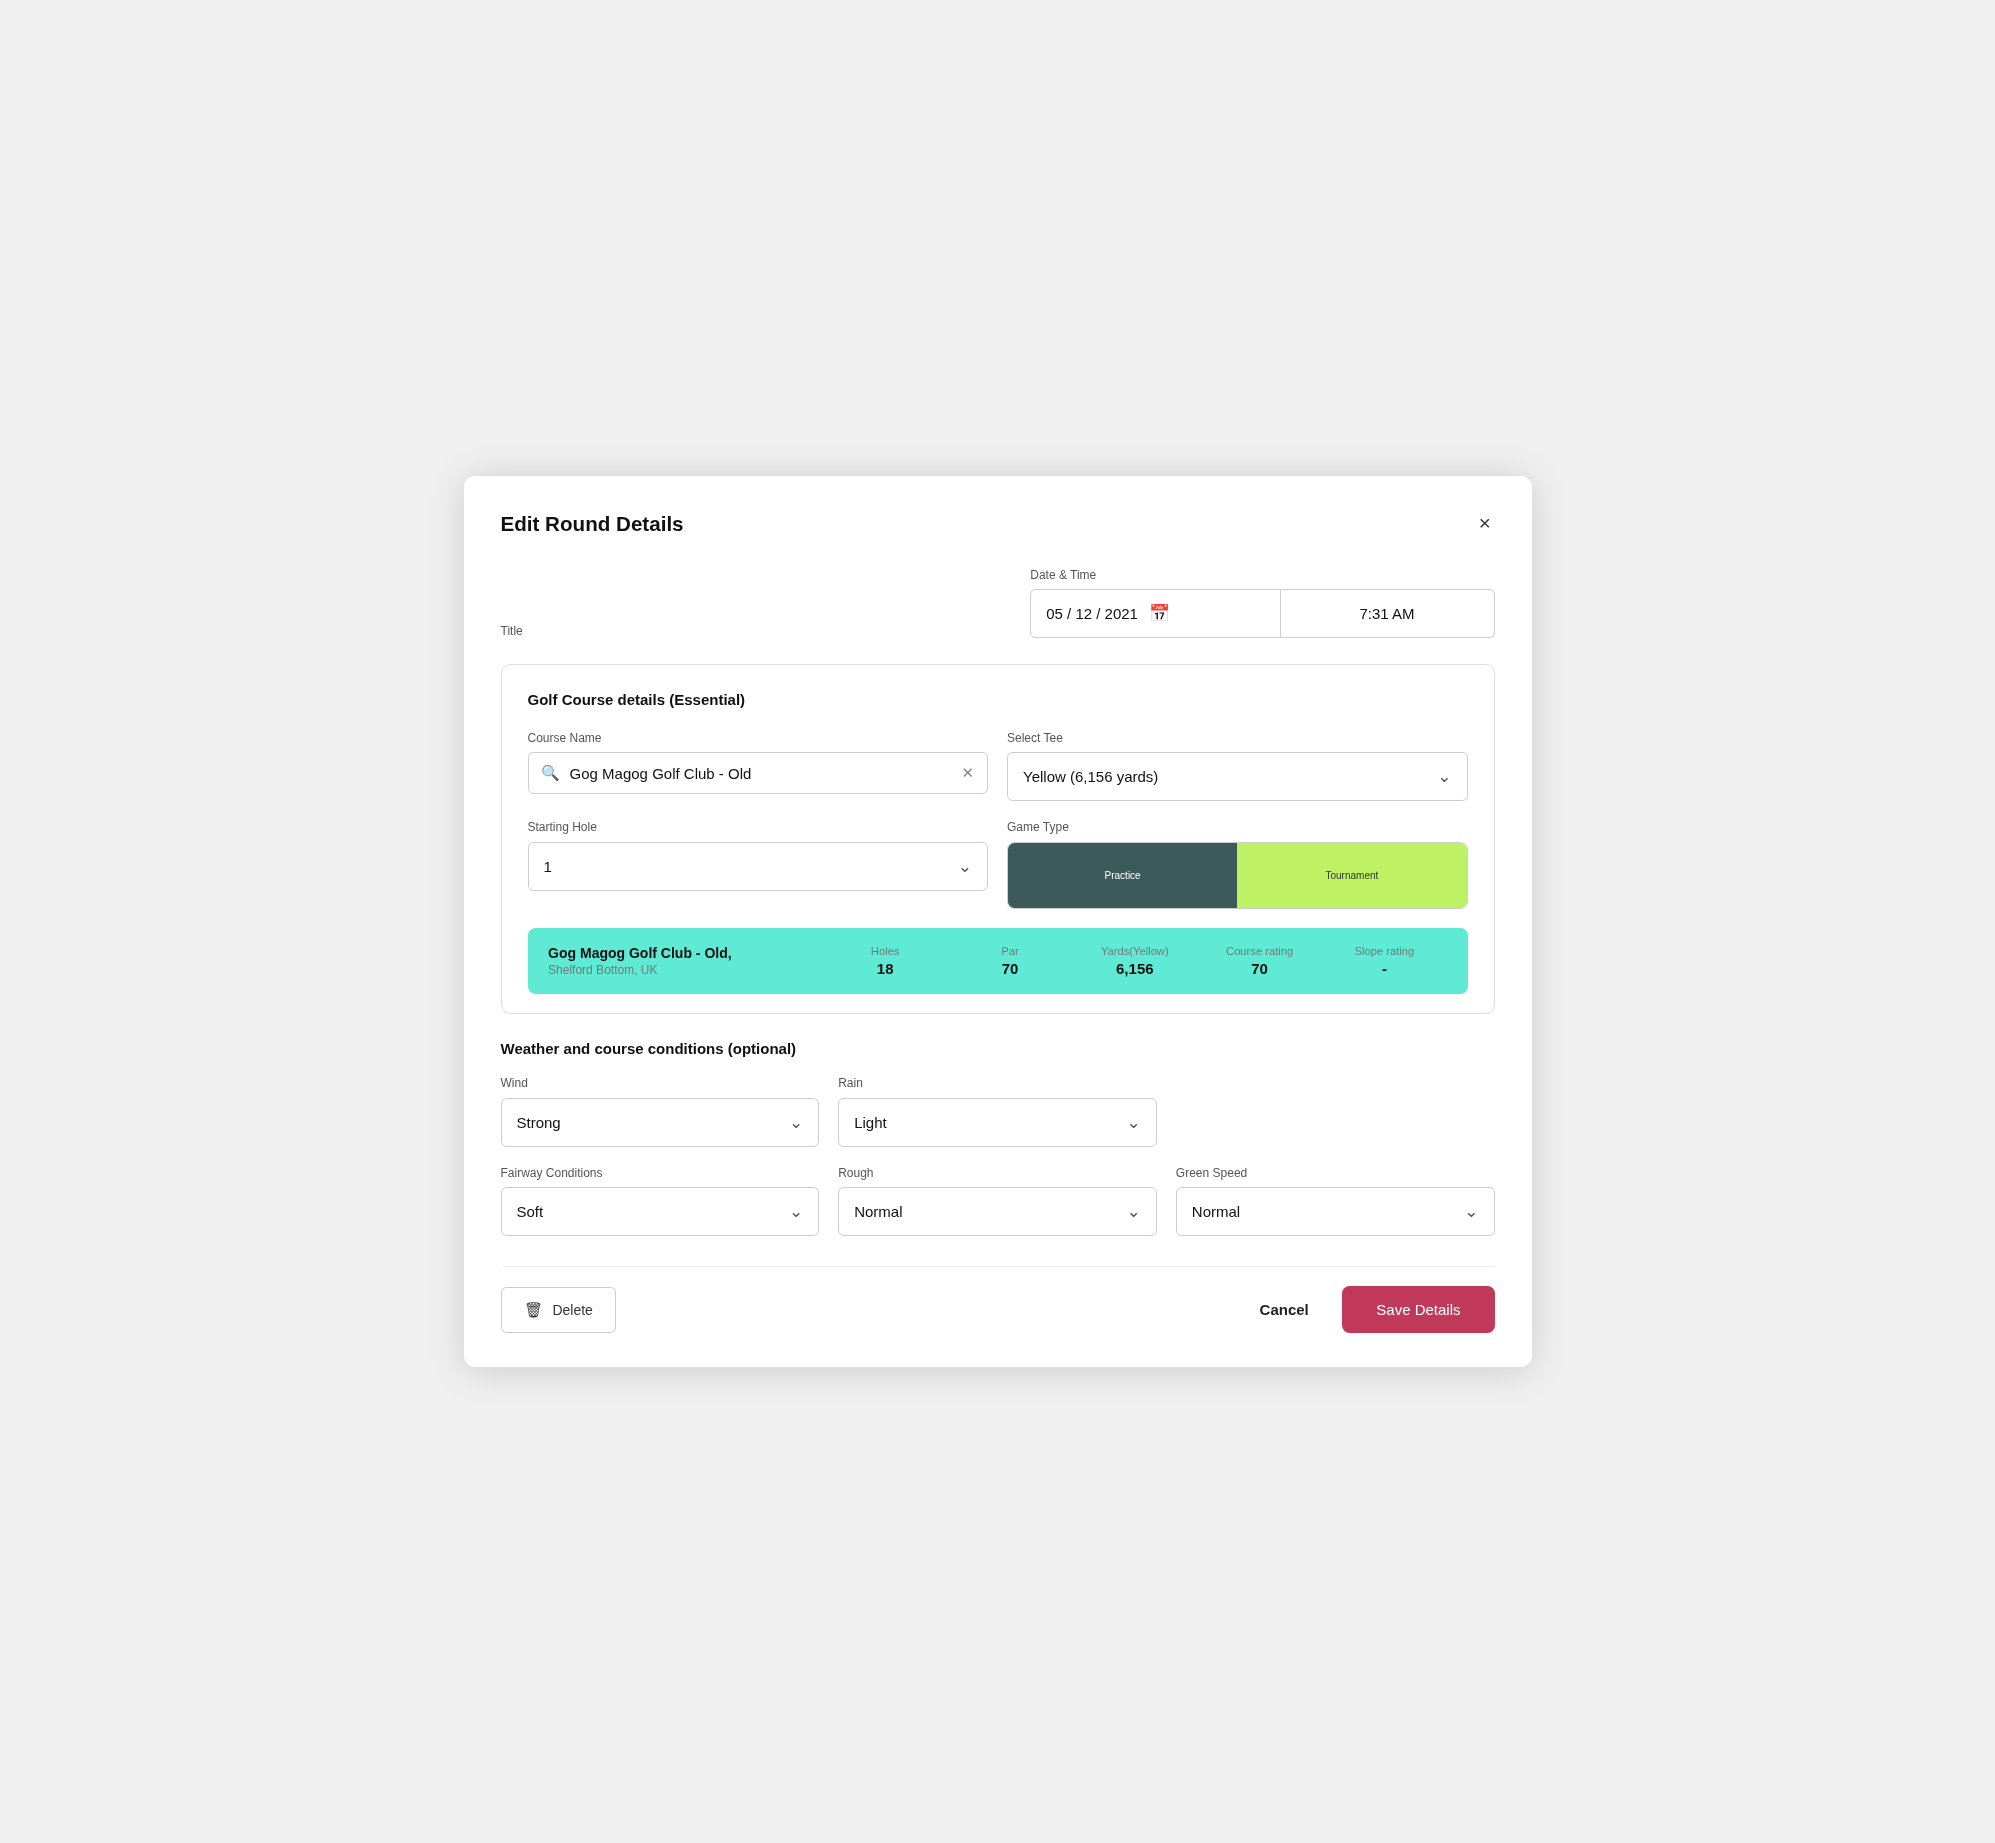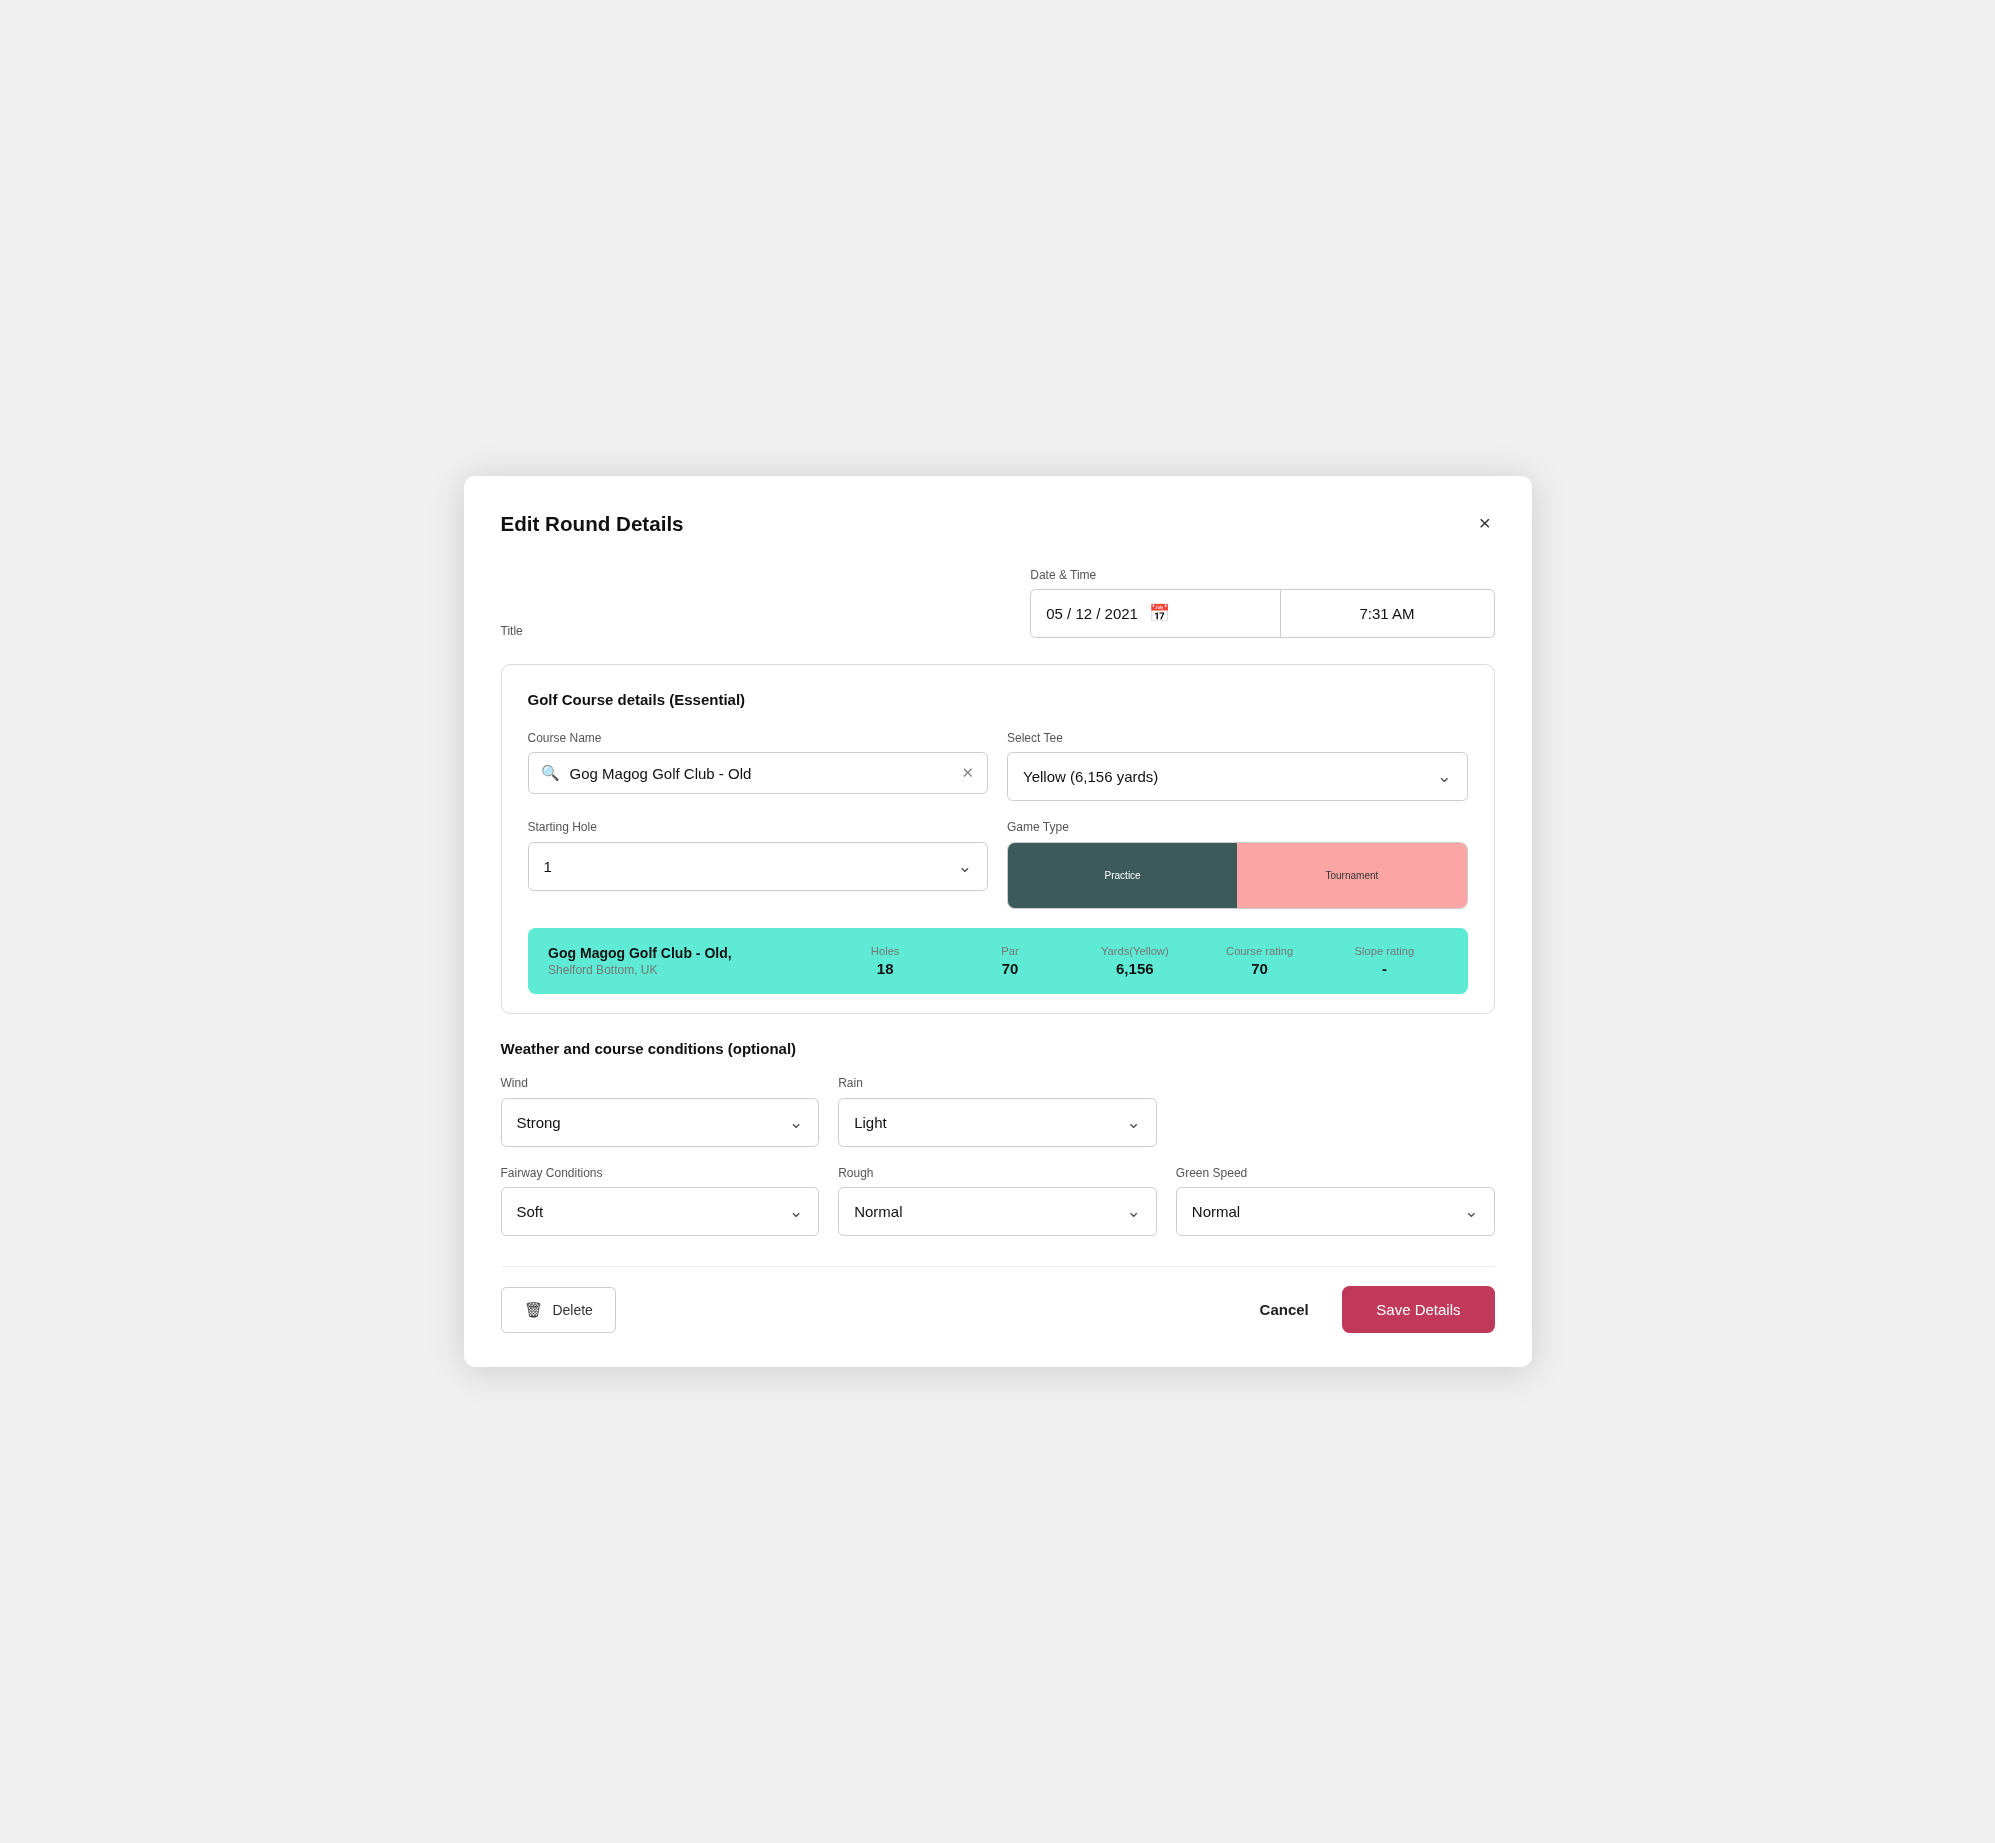--- a/index.html
+++ b/index.html
@@ -179,21 +179,21 @@
       font-weight: 400;
       border: none;
       cursor: pointer;
       text-align: center;
     }
     .toggle-btn.active {
       background: #3d5a5a;
       color: #fff;
     }
     .toggle-btn.inactive {
-      background: #fca5a5;
+      background: #bef264;
       color: #333;
     }
 
     
     .course-info-bar {
       background: #5eead4;
       border-radius: 7.5px;
       padding: 17px 20.6px;
       display: flex;
       align-items: flex-end;

